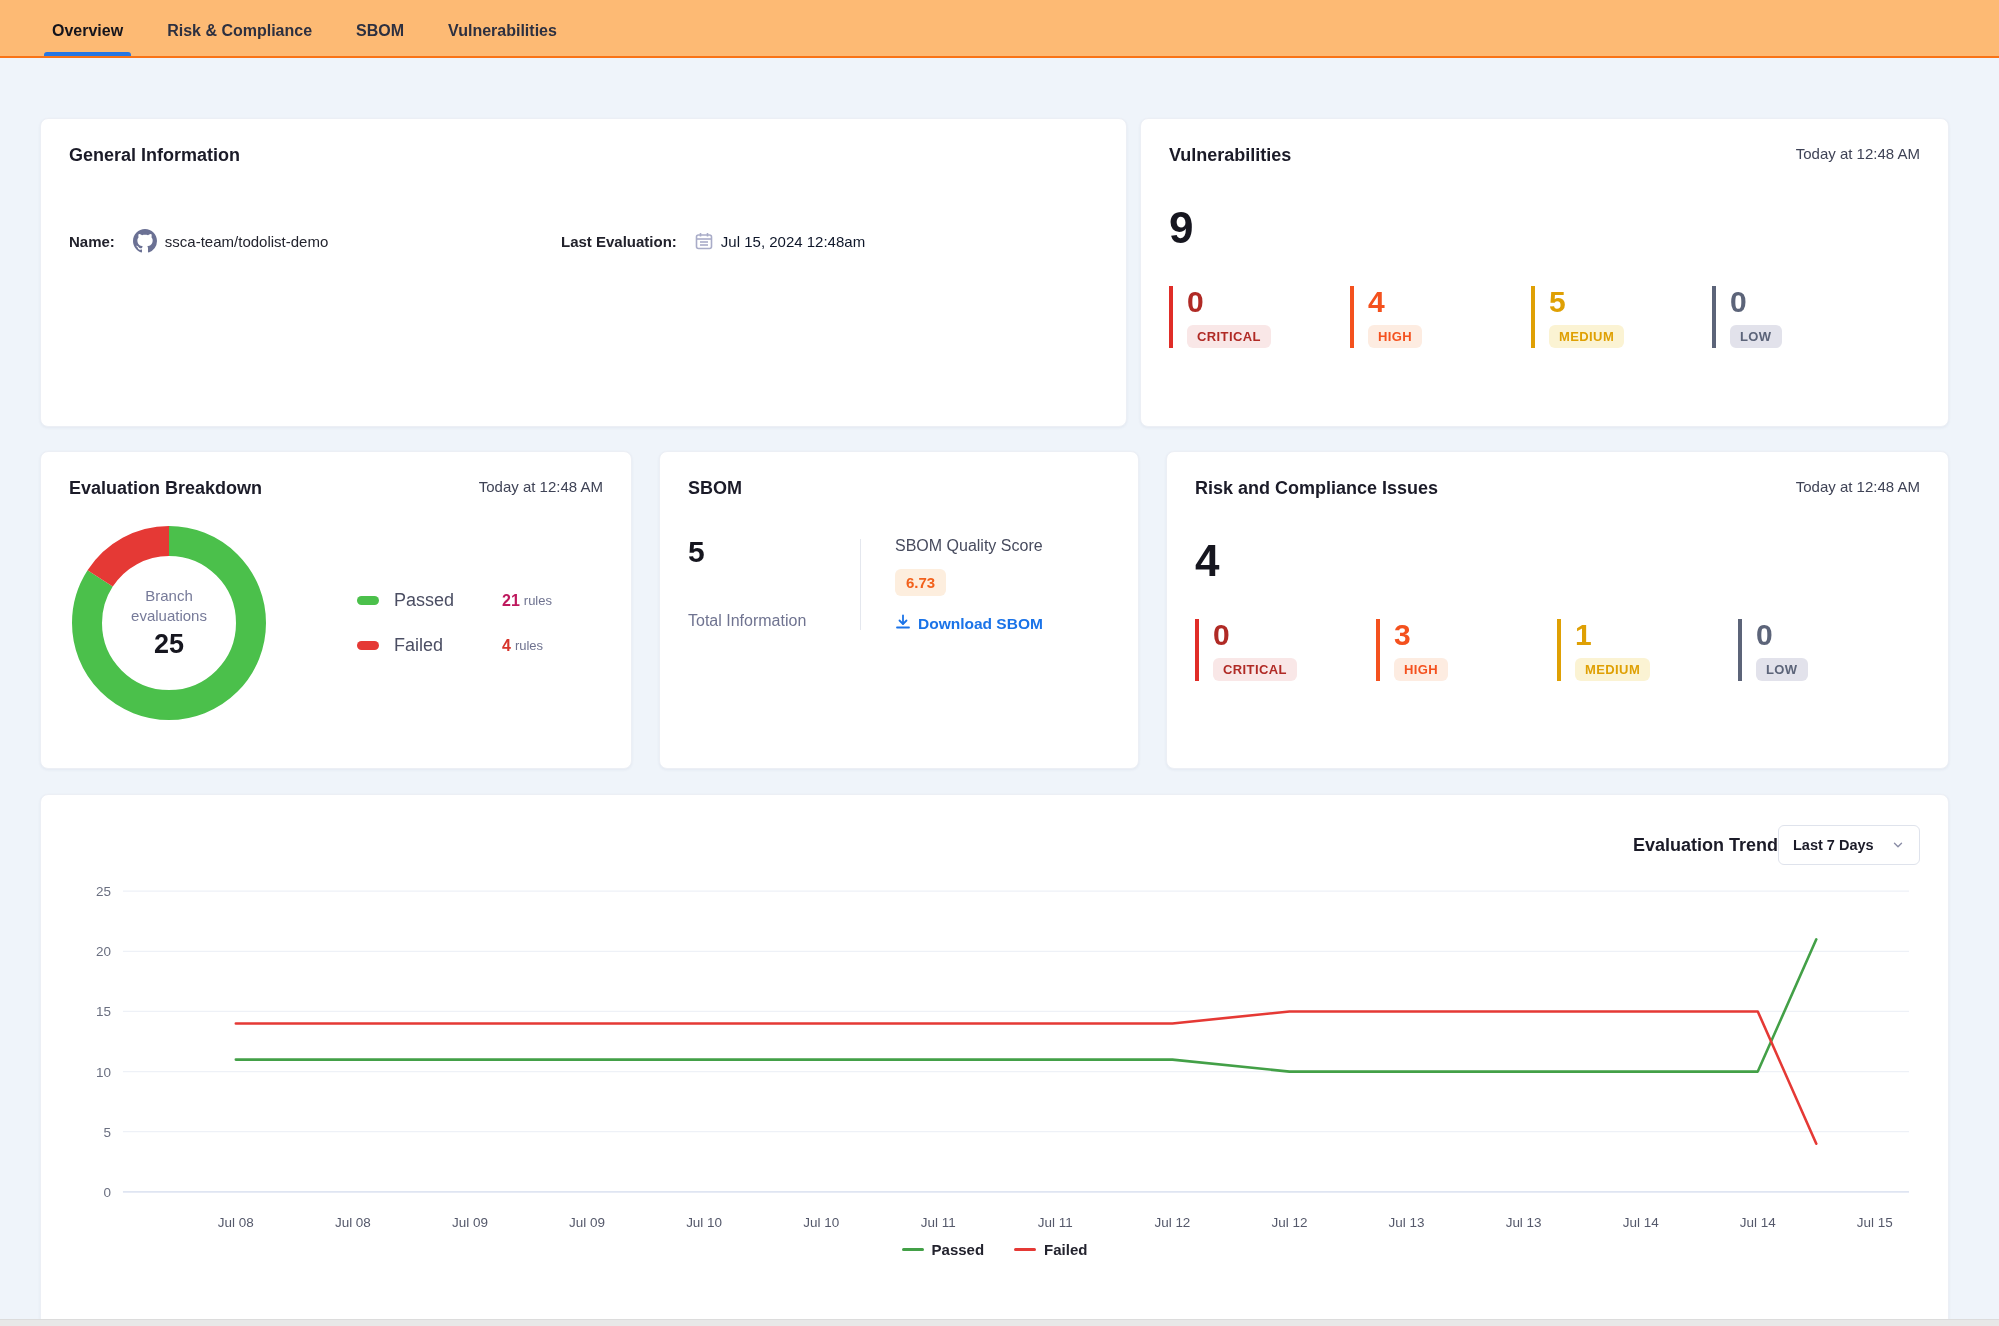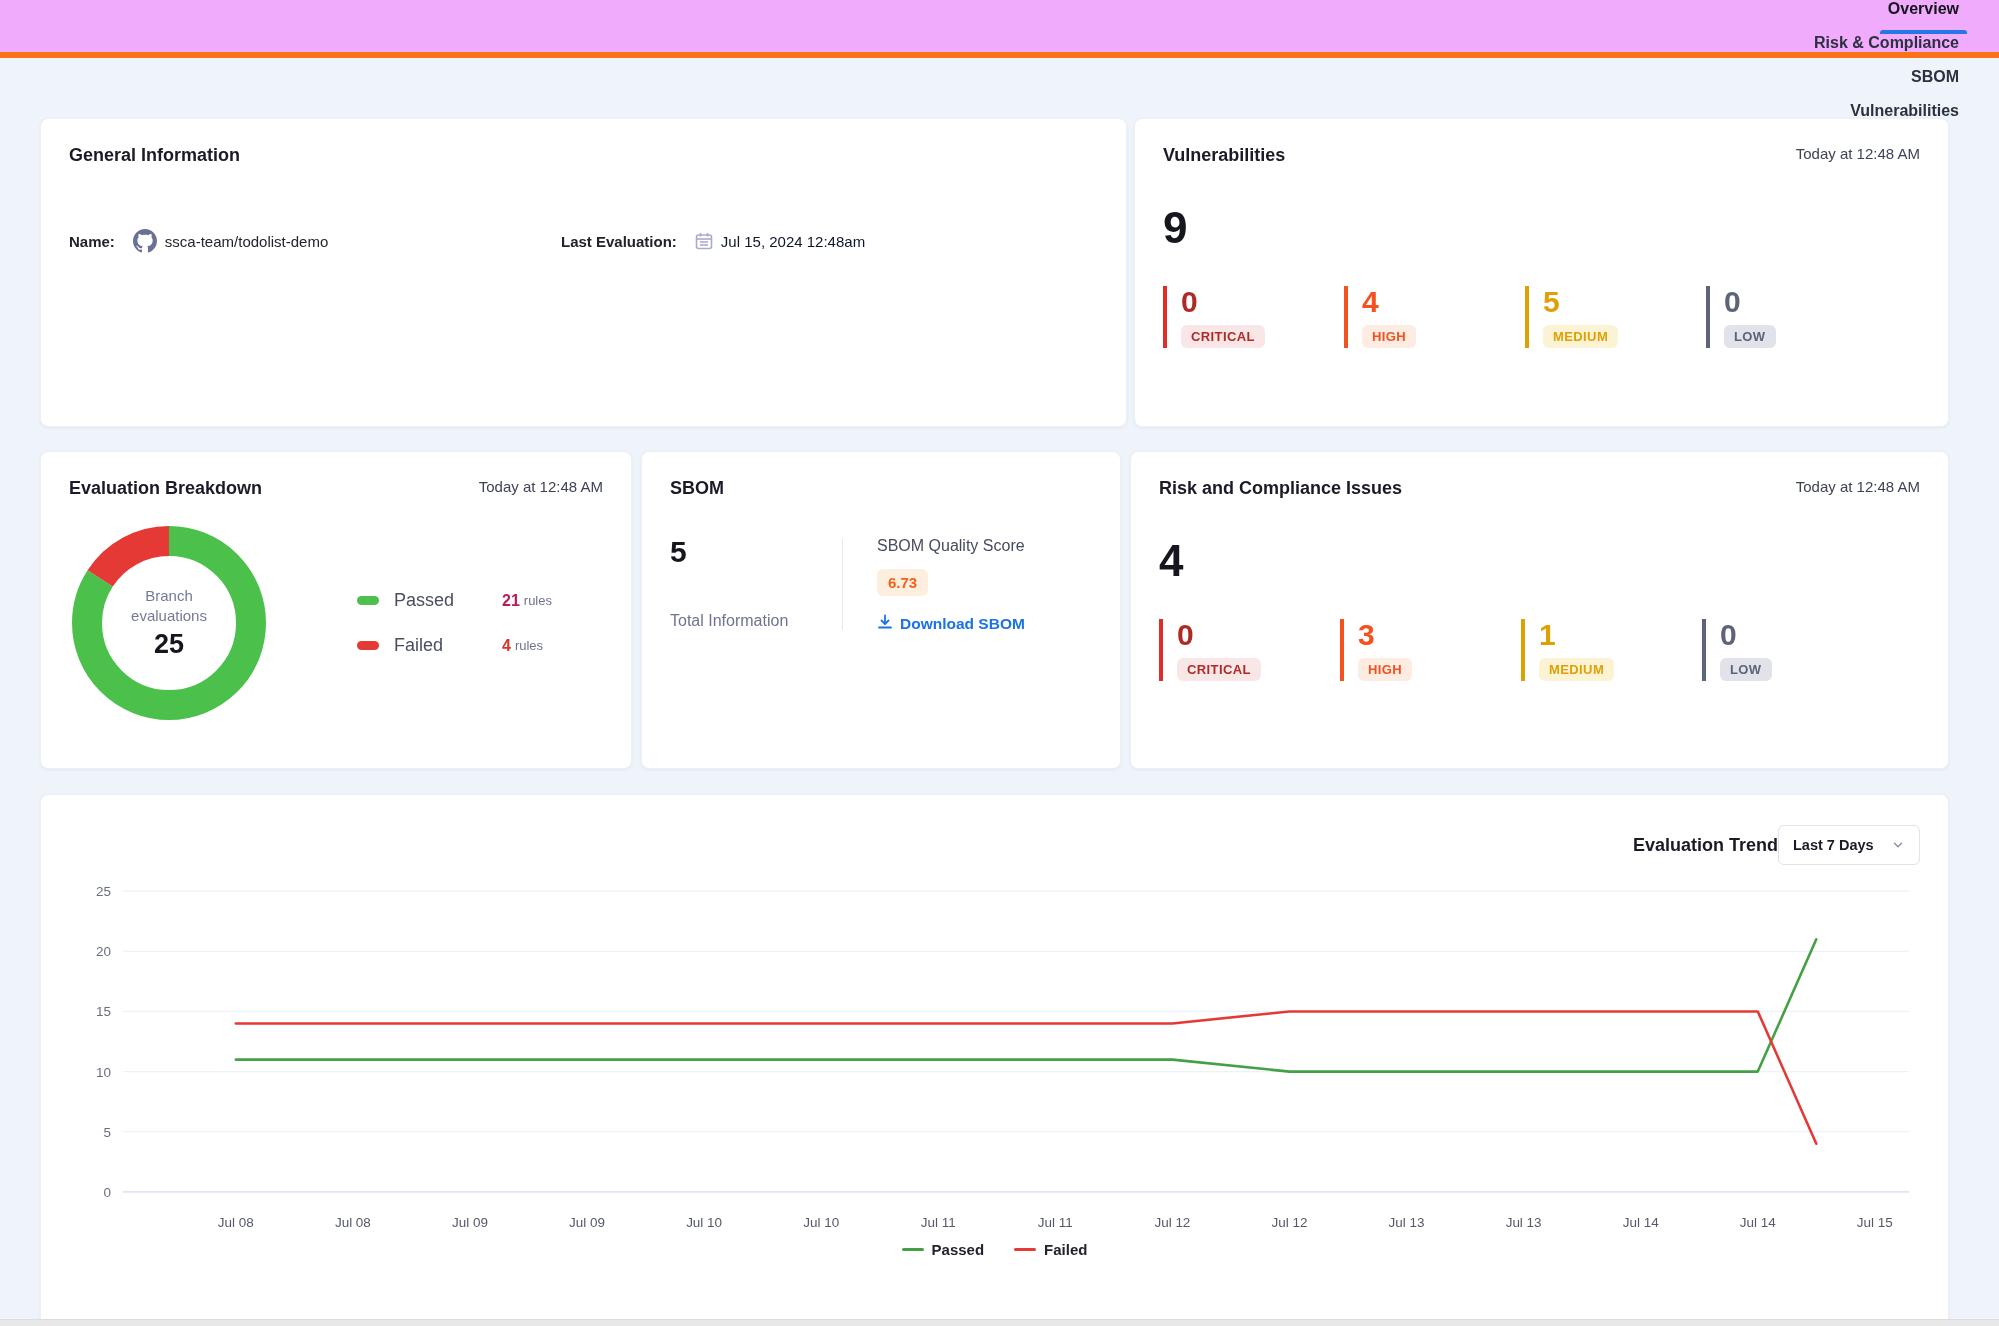--- a/index.html
+++ b/index.html
@@ -5,27 +5,26 @@
   * { margin:0; padding:0; box-sizing:border-box; }
   html,body { width:1999px; height:1326px; overflow:hidden; }
   body {
     font-family:"Liberation Sans", sans-serif;
     background:#eff4fa;
     color:#1b1b28;
     position:relative;
   }
   
   .tabbar {
-    background:#f0abfc;
+    background:#fdba74;
     height:58px;
     display:flex;
     align-items:flex-end;
     padding-left:48px;
-    border-bottom:6px solid #f97316;
-    flex-direction:column;
+    border-bottom:2px solid #f97316;
   }
   .tab {
     font-size:16px;
     font-weight:600;
     color:#2d3040;
     padding:0 4px 16px 4px;
     margin-right:36px;
     cursor:pointer;
     position:relative;
   }
@@ -36,27 +35,27 @@
     left:-4px; right:-4px; bottom:0;
     height:4px;
     background:#2676e3;
     border-radius:3px 3px 0 0;
   }
   
   .page { padding:60px 50px 0 40px; }
   .row1 {
     display:grid;
     grid-template-columns:1087px 1fr;
-    gap:7px;
+    gap:13px;
     margin-bottom:24px;
   }
   .row2 {
     display:grid;
     grid-template-columns:592px 480px 1fr;
-    gap:9px;
+    gap:27px;
     margin-bottom:25px;
   }
   .card {
     background:#ffffff;
     border-radius:8px;
     border:1px solid #eceff5;
     box-shadow:0 1px 3px rgba(35,55,95,0.06);
     padding:26px 28px;
     position:relative;
   }

